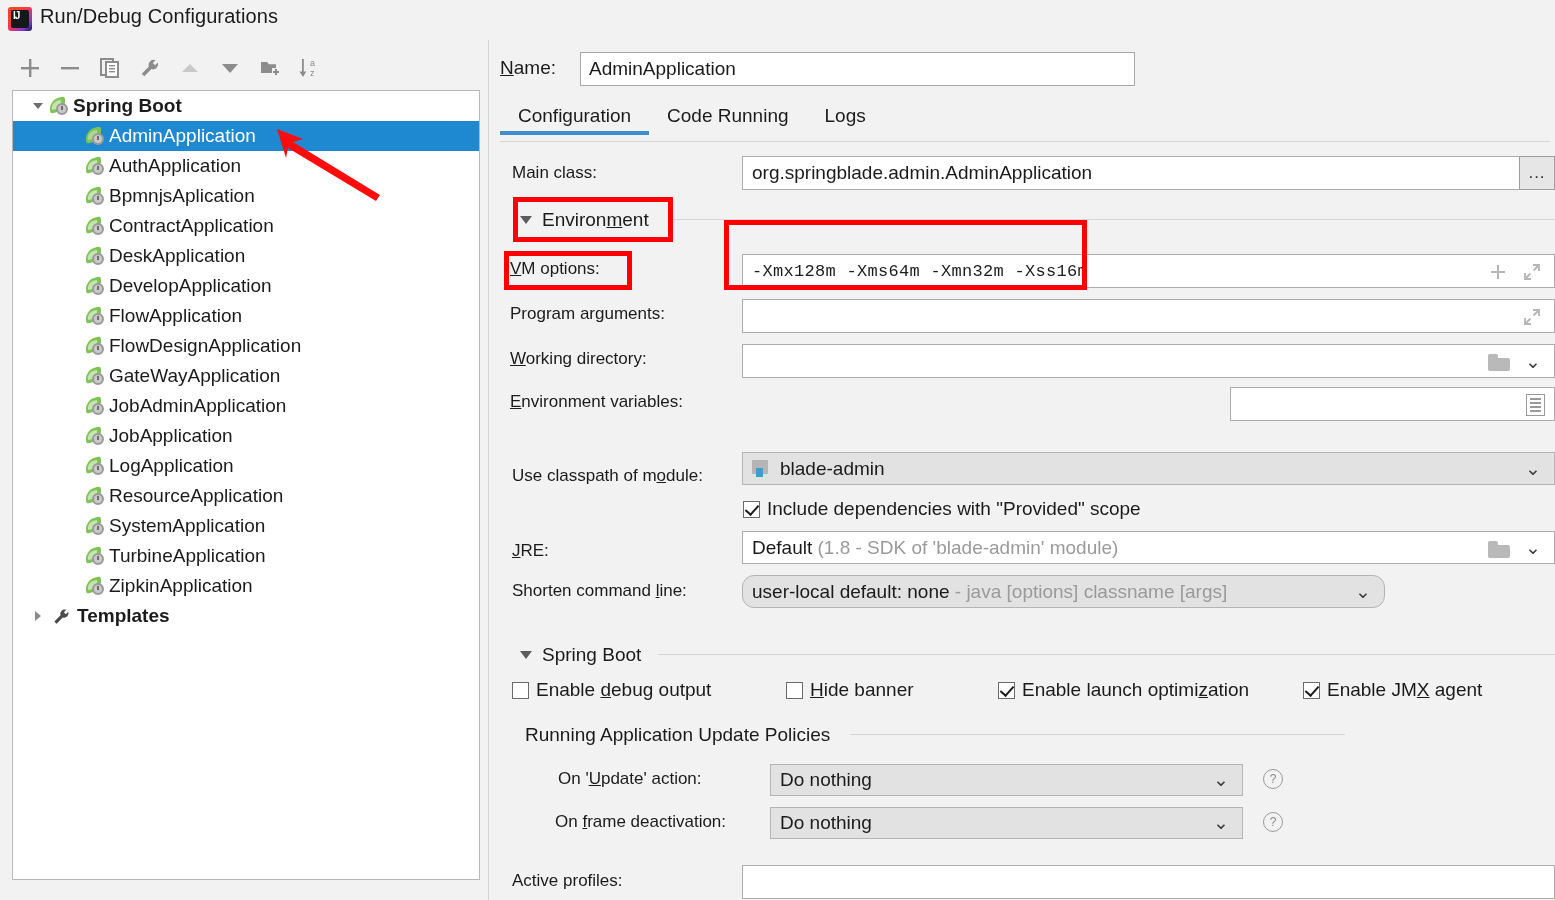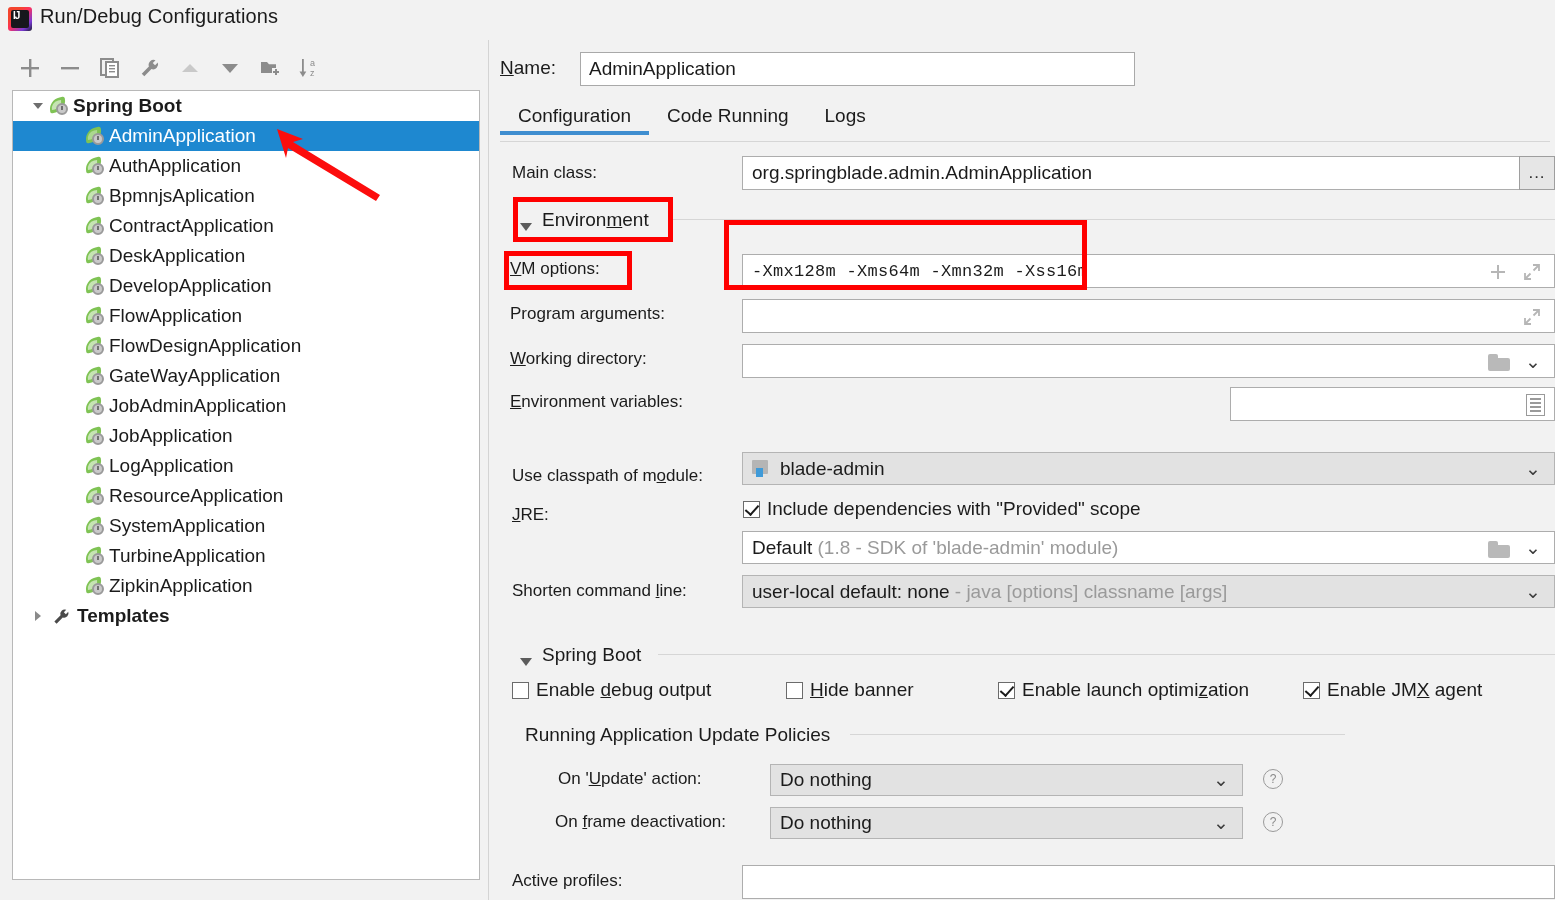--- a/index.html
+++ b/index.html
@@ -93,21 +93,21 @@
   .fieldtext { position:absolute; left:9px; top:50%; transform:translateY(-50%); font-size:19px; color:#1b1b1b;
                white-space:nowrap; }
   .fieldtext.mono { font-family:"Liberation Mono", monospace; font-size:17px; letter-spacing:.3px; }
   .muted { color:#9a9a9a; }
   .btn-ellipsis { position:absolute; background:#e6e6e6; border:1px solid #9e9e9e;
       display:flex; align-items:center; justify-content:center; font-size:17px; color:#2b2b2b; letter-spacing:1px;}
   .adorn { position:absolute; display:flex; align-items:center; justify-content:center; color:#a6a6a6; }
   .caret-thin { color:#3c3c3c; font-size:19px; }
 
   
-  .sect { position:absolute; display:flex; align-items:flex-end; gap:10px; }
+  .sect { position:absolute; display:flex; align-items:center; gap:10px; }
   .sect .sect-tri { width:0;height:0;border-left:6px solid transparent;border-right:6px solid transparent;
       border-top:8px solid #5c5c5c; }
   .sect .sect-title { font-size:19px; color:#1b1b1b; white-space:nowrap; }
   .sect-line { position:absolute; height:1px; background:#d6d6d6; }
 
   .groupbox-title { position:absolute; font-size:19px; color:#1b1b1b; white-space:nowrap; }
 
   
   .annot { position:absolute; border:5px solid #ff0000; pointer-events:none; }
   .arrow { position:absolute; pointer-events:none; }
@@ -446,37 +446,37 @@
       </span>
       <span class="fieldtext" style="left:37px;">blade-admin</span>
       <span class="adorn caret-thin" style="right:13px; top:4px;">⌄</span>
     </div>
 
     <div class="cbwrap" style="left:253px; top:498px;">
       <span class="cbox checked"></span>
       <span class="cblabel">Include dependencies with "Provided" scope</span>
     </div>
 
-    <div class="flabel" style="left:22px; top:505px;"><u>J</u>RE:</div>
+    <div class="flabel" style="left:22px; top:541px;"><u>J</u>RE:</div>
     <div class="field" style="left:252px; top:531px; width:813px; height:33px;">
       <span class="fieldtext">
         <span>Default</span>
         <span class="muted">(1.8 - SDK of 'blade-admin' module)</span>
       </span>
       <span class="adorn" style="right:44px; top:9px;">
         <span class="folder-ic">
             <span class="f-tab"></span>
             <span class="f-back"></span>
           </span>
       </span>
       <span class="adorn caret-thin" style="right:13px; top:4px;">⌄</span>
     </div>
 
     <div class="flabel" style="left:22px; top:581px;">Shorten command <u>l</u>ine:</div>
-    <div class="field gray" style="left:252px; top:575px; width:813px; height:33px;">
+    <div class="field gray" style="left:252px; top:575px; width:643px; height:33px;border-radius:12px;">
       <span class="fieldtext">
         <span>user-local default: none</span>
         <span class="muted">- java [options] classname [args]</span>
       </span>
       <span class="adorn caret-thin" style="right:13px; top:4px;">⌄</span>
     </div>
 
     <div class="sect" style="left:30px; top:644px;">
       <span class="sect-tri"></span>
       <span class="sect-title">Sprin<u>g</u> Boot</span>

